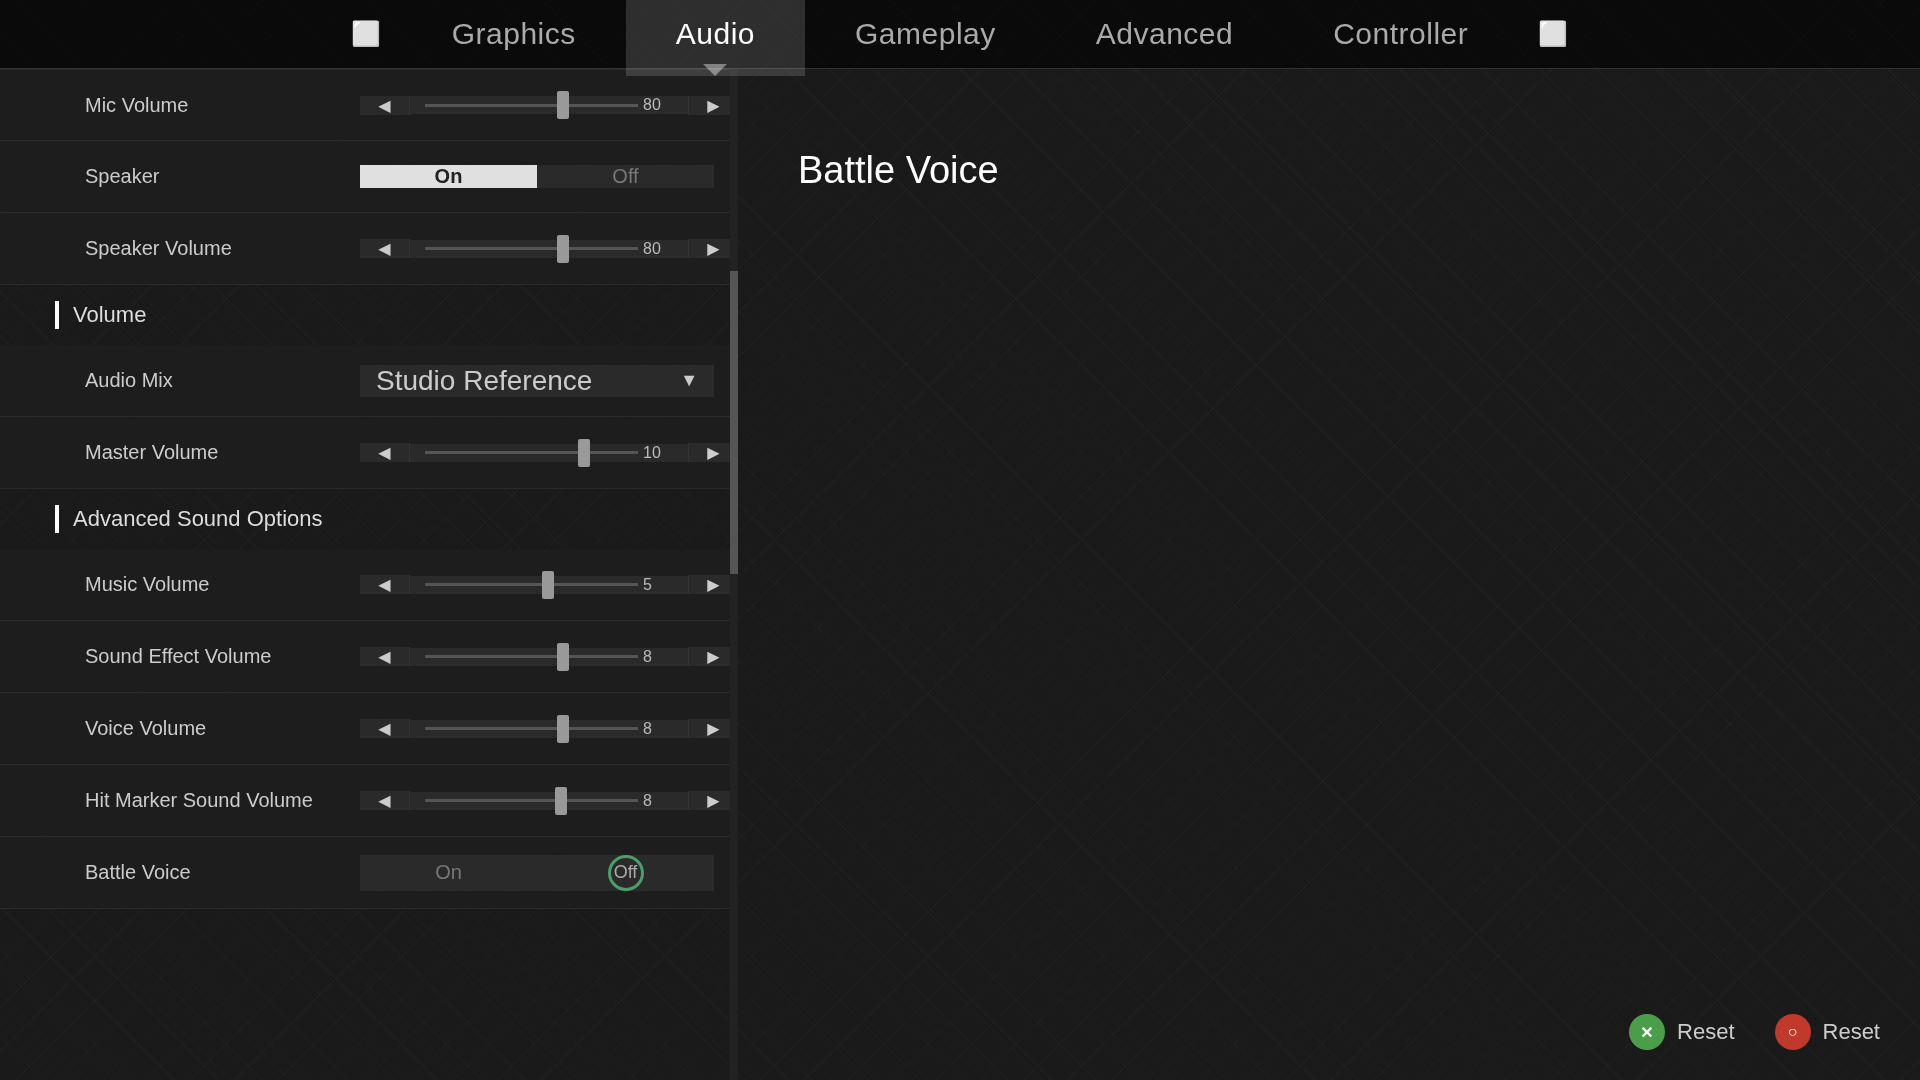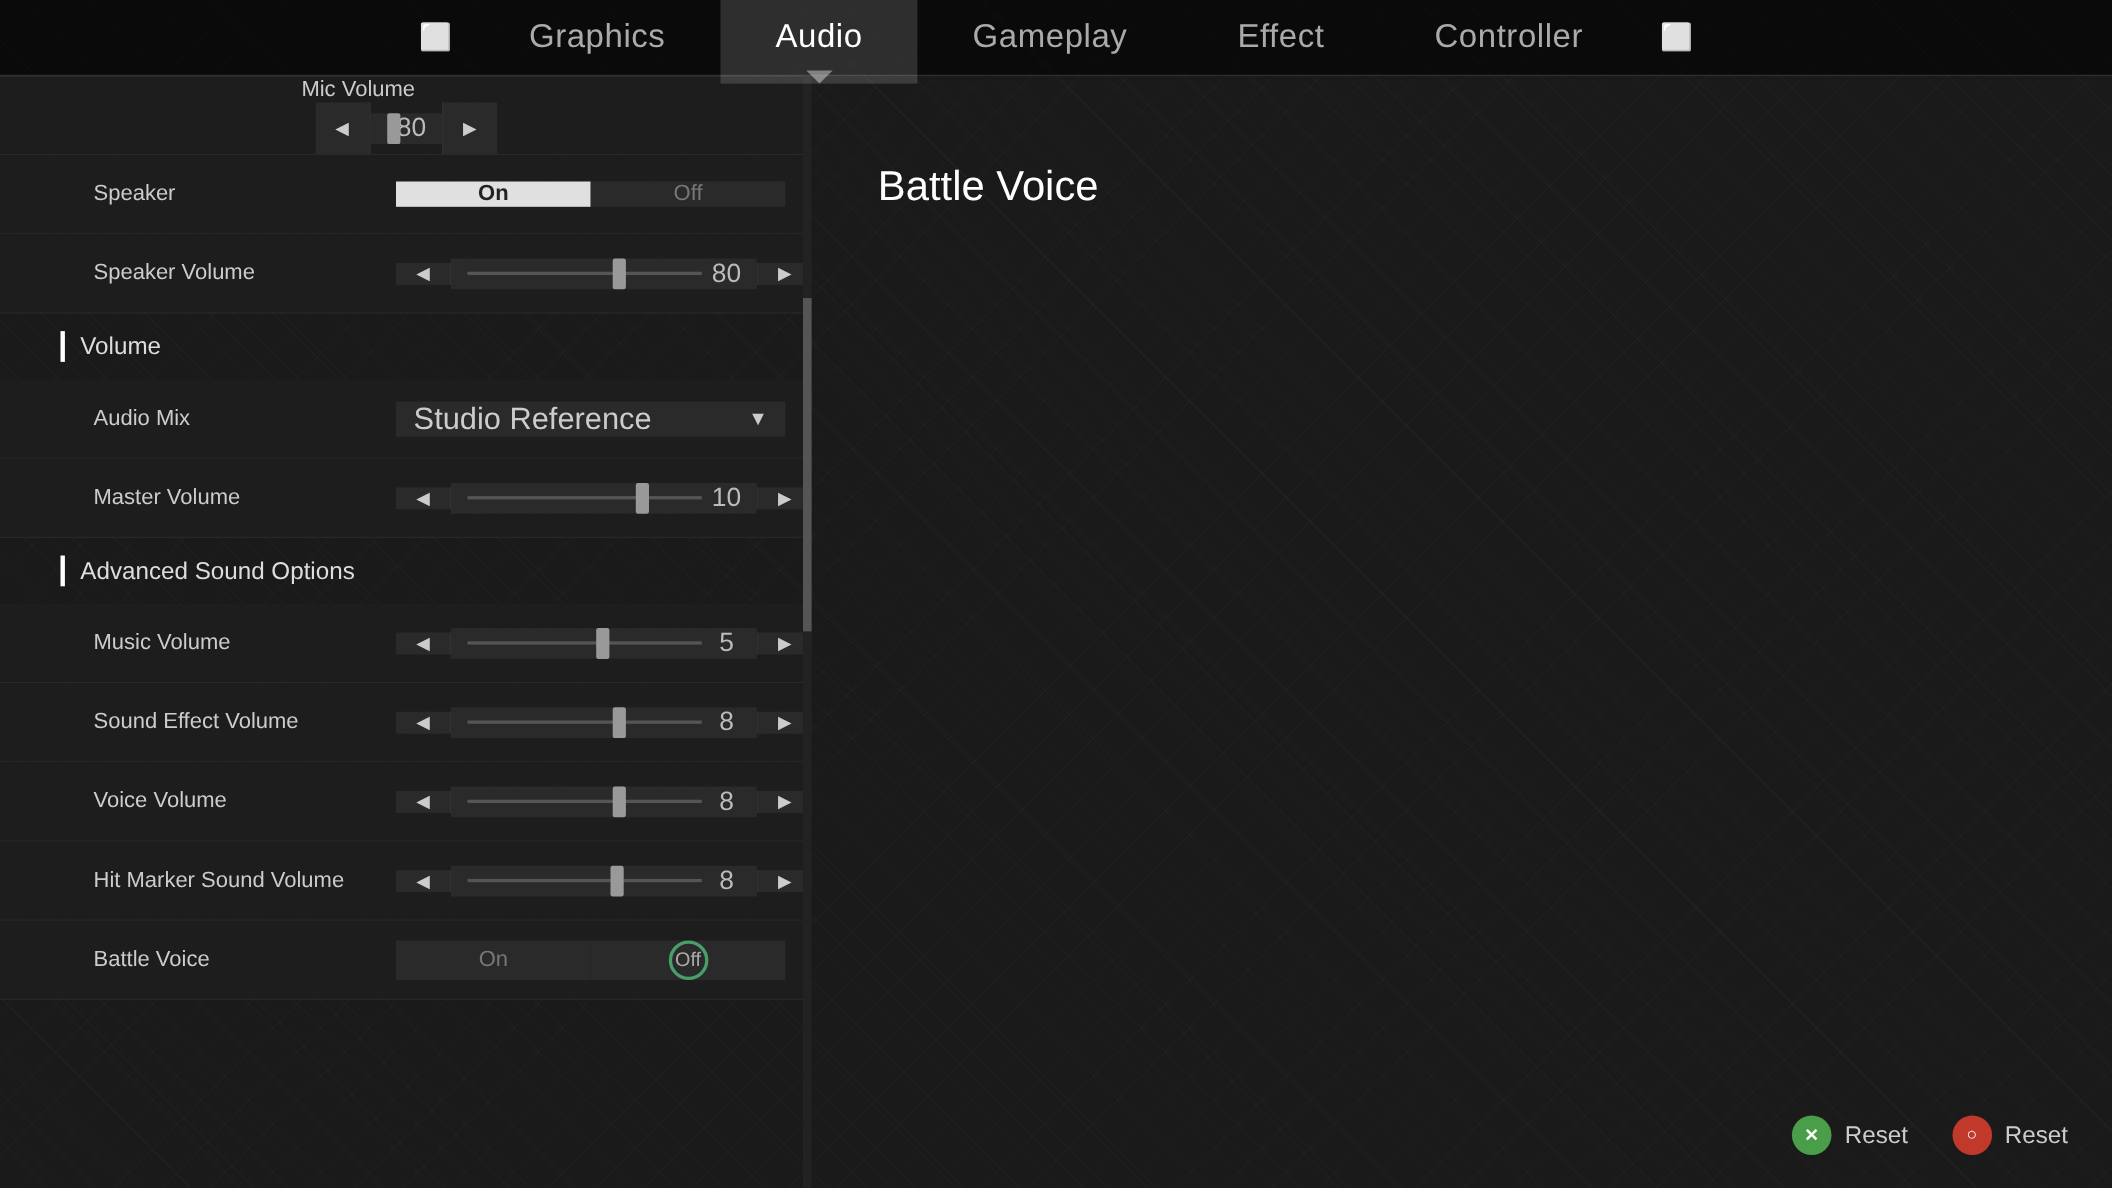--- a/index.html
+++ b/index.html
@@ -108,21 +108,20 @@
     .settings-row {
       display: flex;
       align-items: center;
       height: 72px;
       border-bottom: 1px solid #2a2a2a;
       background: rgba(30,30,30,0.8);
     }
 
     .settings-row:first-child {
       border-top: 1px solid #2a2a2a;
-      flex-direction: column;
     }
 
     .row-label {
       width: 360px;
       padding-left: 85px;
       font-size: 20px;
       color: #ccc;
     }
 
     .row-control {
@@ -341,43 +340,42 @@
       height: 28px;
       background: #999;
       position: absolute;
       top: 50%;
       transform: translateY(-50%);
       border-radius: 2px;
     }
 
     .val-display {
       width: 35px;
-      text-align: center;
-      font-size: 24px;
+      font-size: 16px;
       color: #bbb;
     }
   </style>
 </head>
 <body>
 
 <div class="nav-bar">
   <div class="nav-items">
     <div class="nav-icon">⬜</div>
 
     <div class="nav-item">
       <span>Graphics</span>
     </div>
     <div class="nav-item active">
       <span>Audio</span>
     </div>
     <div class="nav-item">
       <span>Gameplay</span>
     </div>
     <div class="nav-item">
-      <span>Effect</span>
+      <span>Advanced</span>
     </div>
     <div class="nav-item">
       <span>Controller</span>
     </div>
 
     <div class="nav-icon">⬜</div>
   </div>
 </div>
 
 <div class="main-content">

